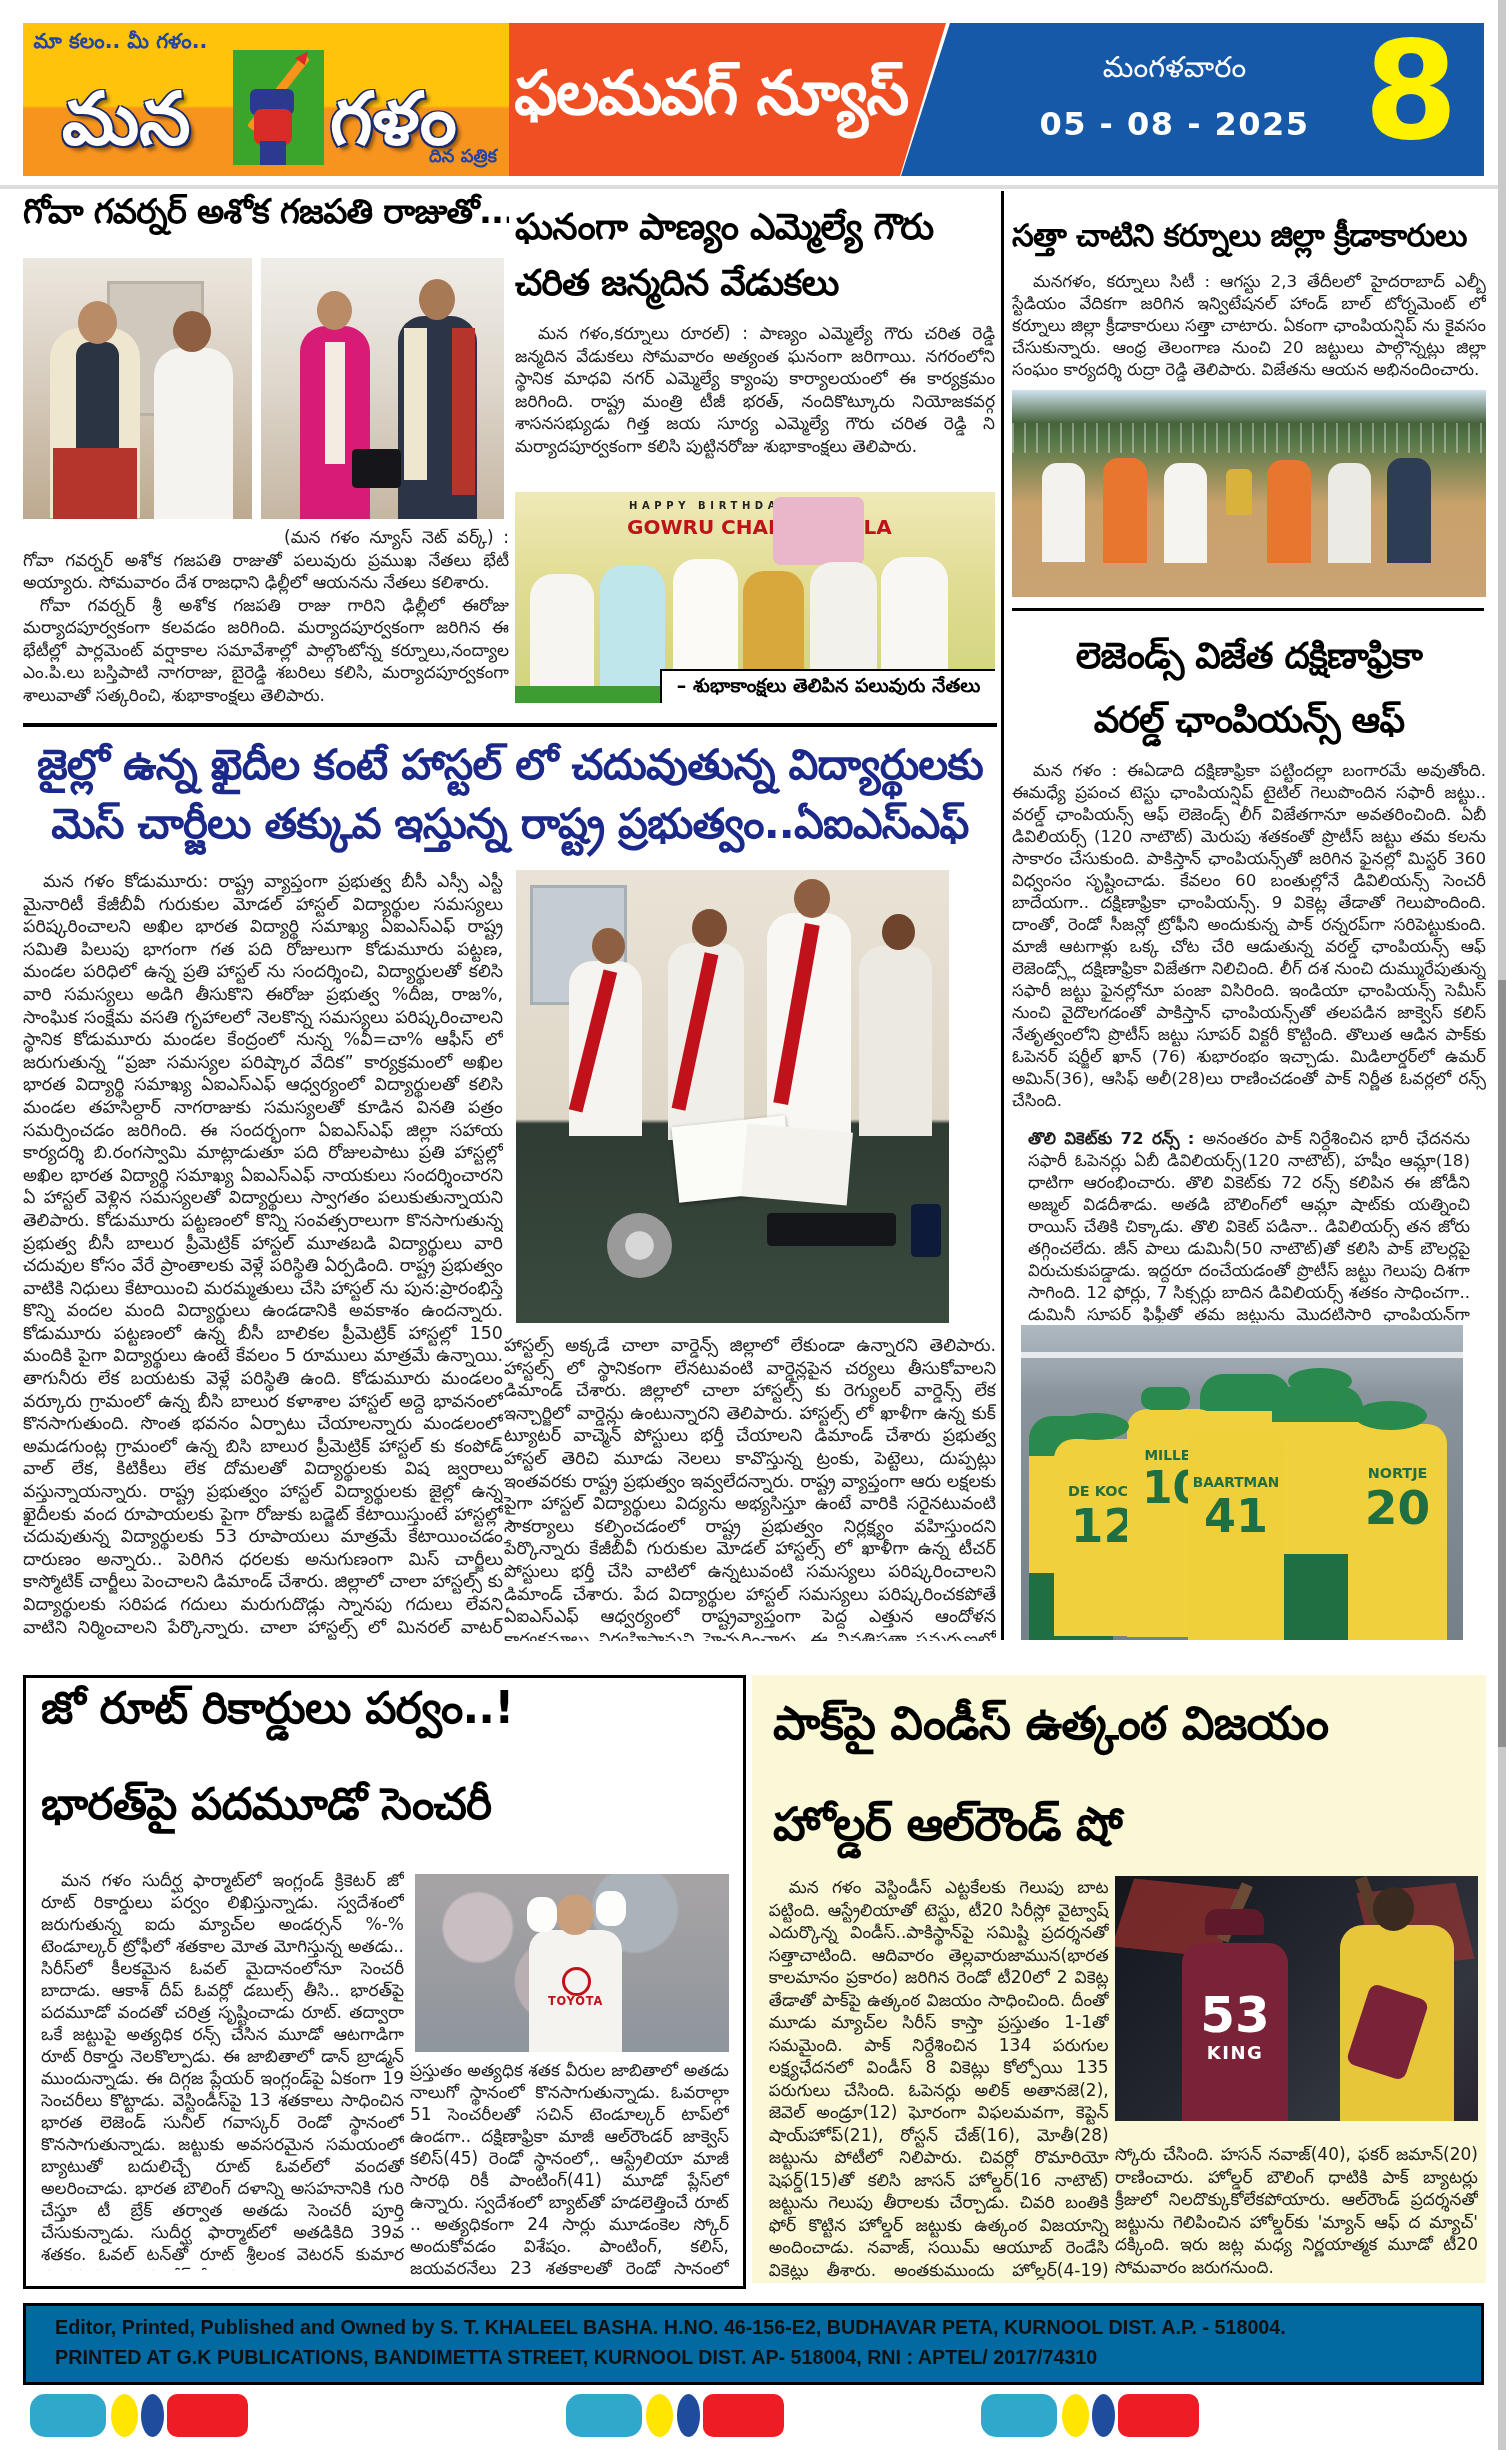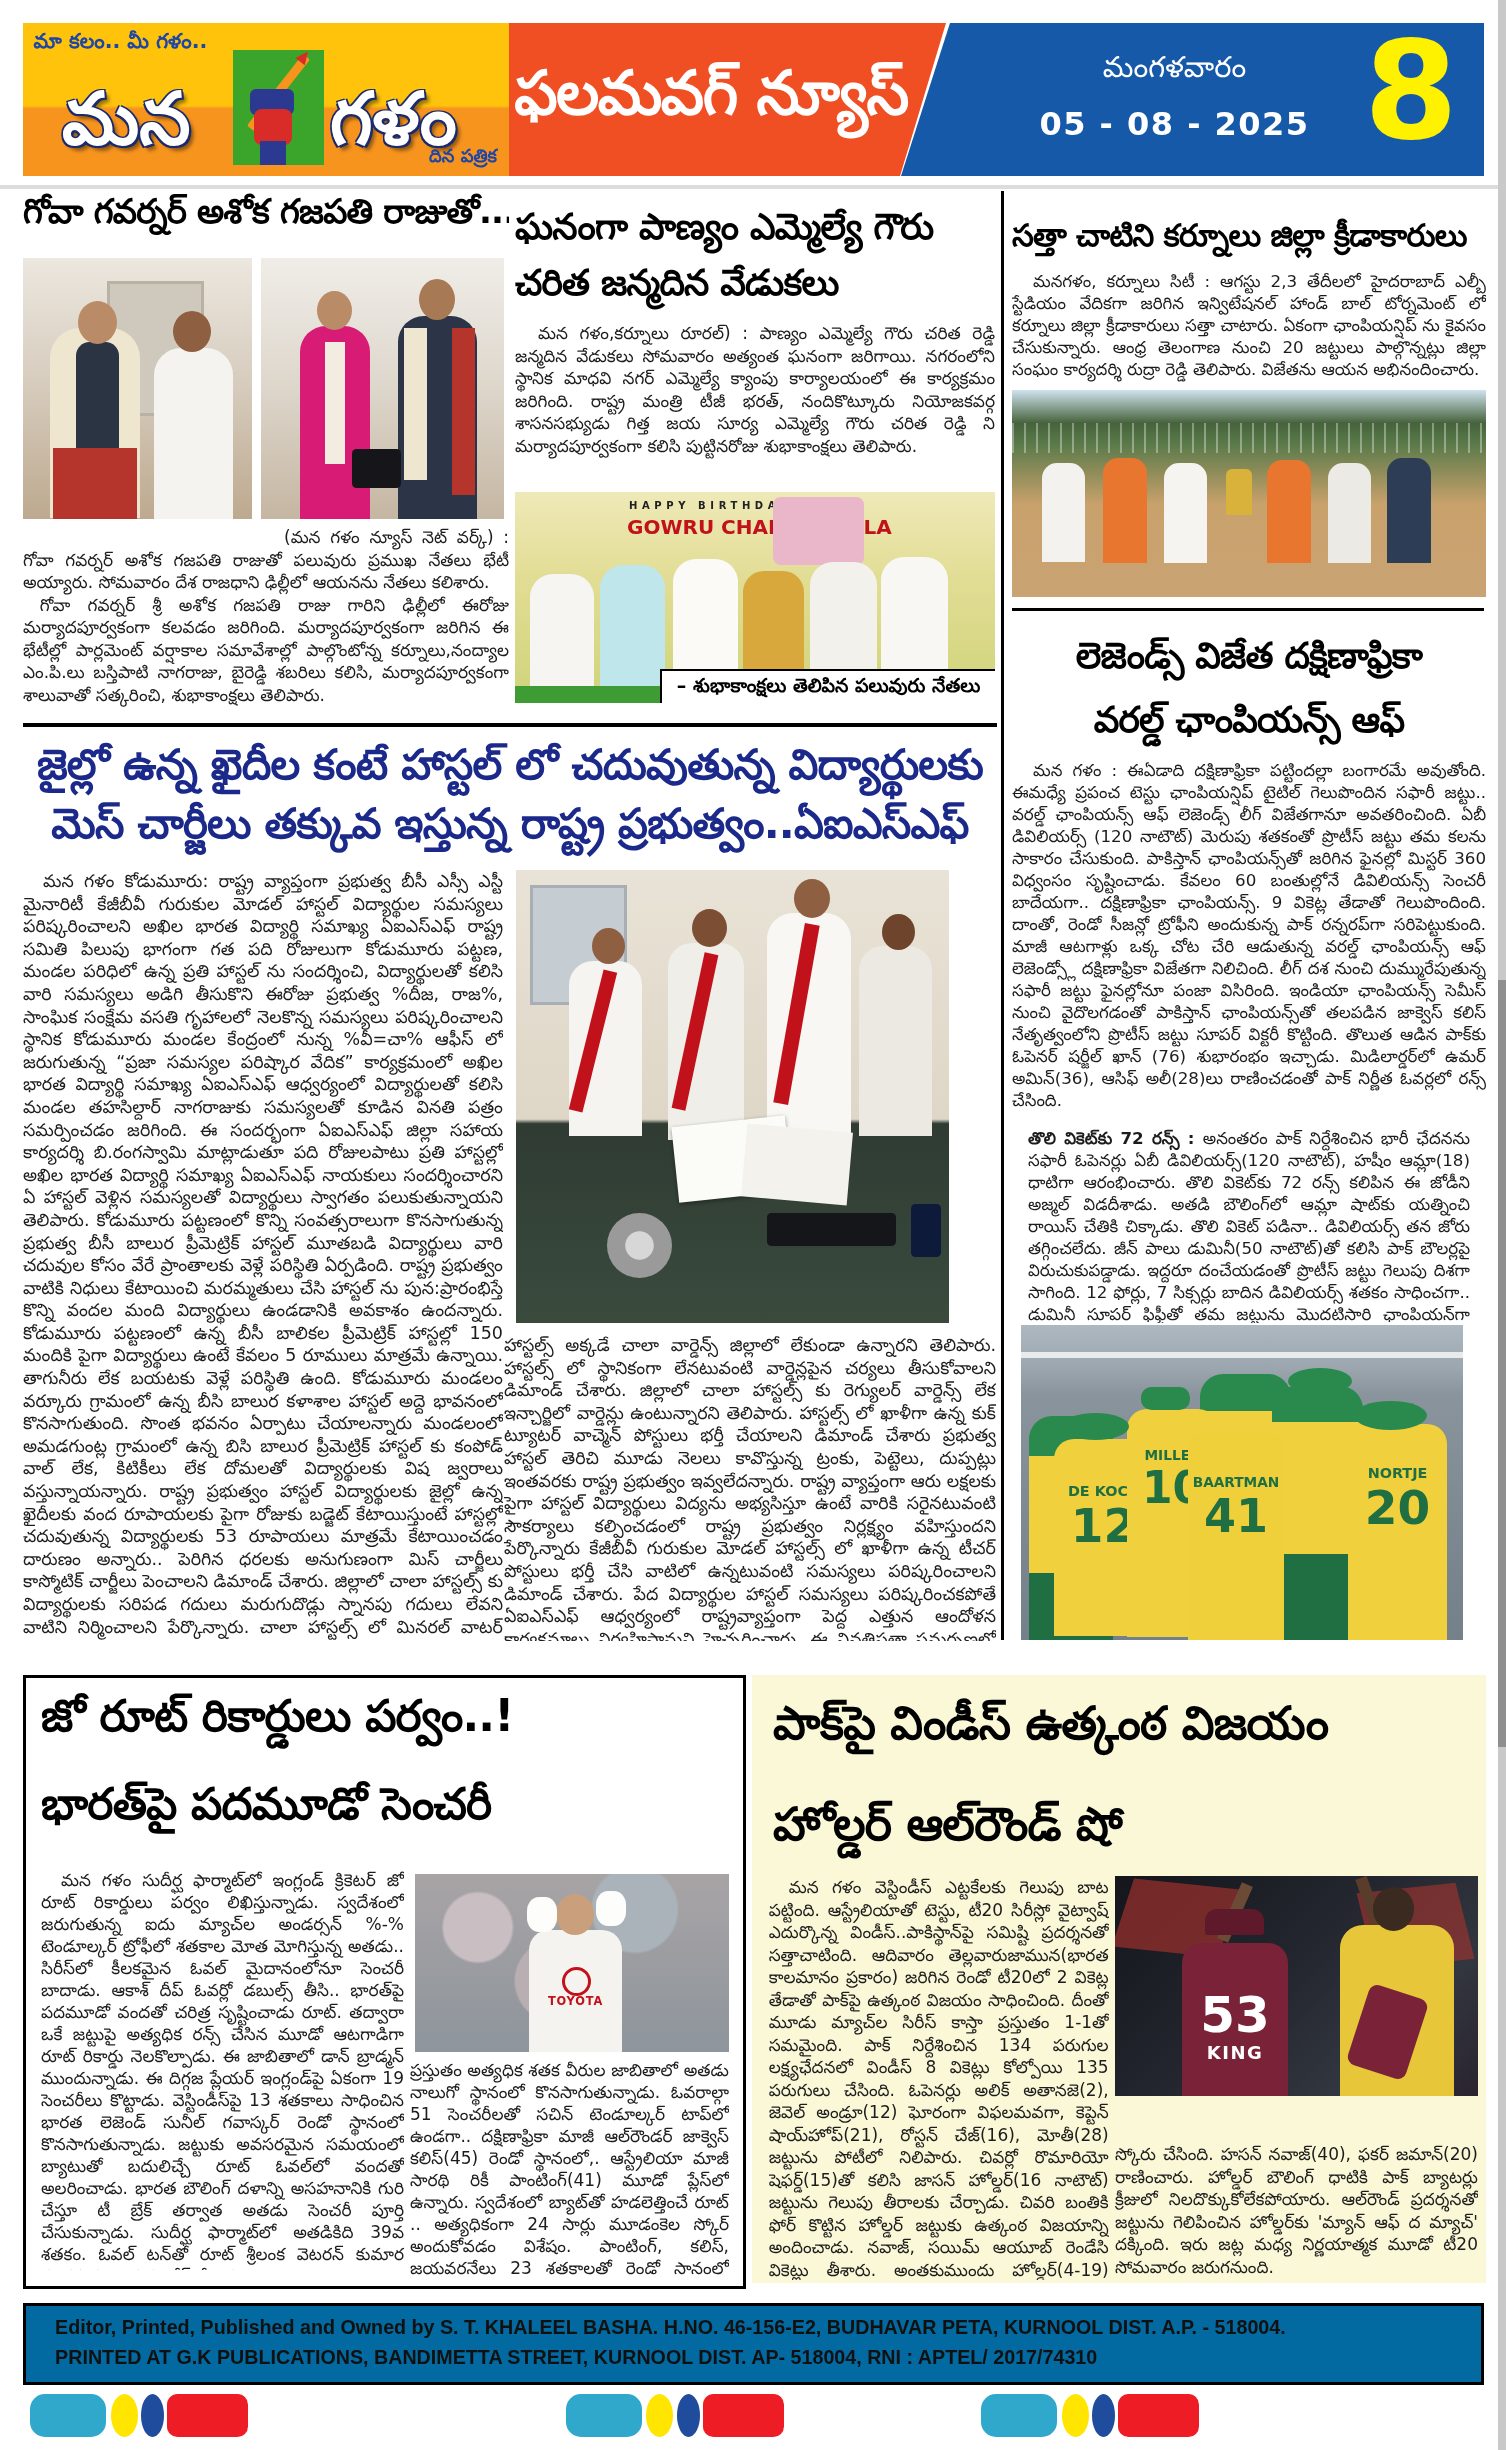--- a/index.html
+++ b/index.html
@@ -189,21 +189,21 @@
       <div style="margin-top:41px;font-size:14.4px;">NORTJE</div>
       <div style="font-size:47px;line-height:53px;">20</div>
     </div>
     <div class="shape" style="left:333px;top:76px;width:73px;height:29px;background:#2a8a4d;border-radius:50%;"></div>
     <div class="shape" style="left:41px;top:88px;width:67px;height:27px;background:#2a8a4d;border-radius:50%;"></div>
     <div class="shape" style="left:120px;top:62px;width:49px;height:23px;background:#2a8a4d;border-radius:10.6px;"></div>
     <div class="shape" style="left:190px;top:23px;width:91px;height:46px;background:transparent;border-bottom:0;"></div>
   </div>
 
   <div class="abs" style="left:23px;top:1675px;width:717px;height:608px;border:3px solid #000;background:#ffffff;">
-    <div class="hl" style="position:absolute;left:15px;top:12px;font-size:44px;letter-spacing:-0.8px;">జో రూట్ రికార్డులు పర్వం..!</div>
+    <div class="hl" style="position:absolute;left:15px;top:4px;font-size:44px;letter-spacing:-0.8px;">జో రూట్ రికార్డులు పర్వం..!</div>
     <div class="hl" style="position:absolute;left:15px;top:100px;font-size:44px;letter-spacing:-0.8px;">భారత్‌పై పదమూడో సెంచరీ</div>
 
     <div class="abs clip body-txt just" style="left:15px;top:191px;width:363px;height:401px;text-indent:20px;font-size:17px;line-height:22px;">మన గళం సుదీర్ఘ ఫార్మాట్‌లో ఇంగ్లండ్ క్రికెటర్ జో రూట్ రికార్డులు పర్వం లిఖిస్తున్నాడు. స్వదేశంలో జరుగుతున్న ఐదు మ్యాచ్‌ల అండర్సన్ %-% టెండూల్కర్ ట్రోఫీలో శతకాల మోత మోగిస్తున్న అతడు.. సిరీస్‌లో కీలకమైన ఓవల్ మైదానంలోనూ సెంచరీ బాదాడు. ఆకాశ్ దీప్ ఓవర్లో డబుల్స్ తీసి.. భారత్‌పై పదమూడో వందతో చరిత్ర సృష్టించాడు రూట్. తద్వారా ఒకే జట్టుపై అత్యధిక రన్స్ చేసిన మూడో ఆటగాడిగా రూట్ రికార్డు నెలకొల్పాడు. ఈ జాబితాలో డాన్ బ్రాడ్మన్ ముందున్నాడు. ఈ దిగ్గజ ప్లేయర్ ఇంగ్లండ్‌పై ఏకంగా 19 సెంచరీలు కొట్టాడు. వెస్టిండీస్‌పై 13 శతకాలు సాధించిన భారత లెజెండ్ సునీల్ గవాస్కర్ రెండో స్థానంలో కొనసాగుతున్నాడు. జట్టుకు అవసరమైన సమయంలో బ్యాటుతో బదులిచ్చే రూట్ ఓవల్‌లో వందతో అలరించాడు. భారత బౌలింగ్ దళాన్ని అసహనానికి గురి చేస్తూ టీ బ్రేక్ తర్వాత అతడు సెంచరీ పూర్తి చేసుకున్నాడు. సుదీర్ఘ ఫార్మాట్‌లో అతడికిది 39వ శతకం. ఓవల్ టన్‌తో రూట్ శ్రీలంక వెటరన్ కుమార సంగక్కర రికార్డును బ్రేక్ చేశాడు.</div>
 
     <div class="photo" style="left:389px;top:196px;width:314px;height:178px;background:radial-gradient(circle at 20% 30%,#c9bfc2 0 12%,transparent 13%),radial-gradient(circle at 70% 20%,#aab3ba 0 16%,transparent 17%),radial-gradient(circle at 45% 60%,#b9aeb2 0 20%,transparent 21%),linear-gradient(180deg,#a8a4a6 0%,#8e959c 100%);">
       <div class="shape" style="left:114px;top:56px;width:93px;height:122px;background:#f4f3ef;border-radius:20px 20px 0 0;"></div>
       <div class="shape" style="left:141px;top:20px;width:38px;height:41px;background:#caa07c;border-radius:50%;"></div>
       <div class="shape" style="left:112px;top:23px;width:30px;height:35px;background:#fdfdfb;border-radius:40%;"></div>
       <div class="shape" style="left:181px;top:16.7px;width:30px;height:35px;background:#fdfdfb;border-radius:40%;"></div>
       <div class="shape" style="left:147px;top:93px;width:23px;height:23px;border:3.8px solid #c1121c;border-radius:50%;"></div>
@@ -212,21 +212,21 @@
 
     <div class="abs clip body-txt just" style="left:384px;top:381px;width:319px;height:216px;font-size:17px;line-height:22px;">ప్రస్తుతం అత్యధిక శతక వీరుల జాబితాలో అతడు నాలుగో స్థానంలో కొనసాగుతున్నాడు. ఓవరాల్గా 51 సెంచరీలతో సచిన్ టెండూల్కర్ టాప్‌లో ఉండగా.. దక్షిణాఫ్రికా మాజీ ఆల్‌రౌండర్ జాక్వెస్ కలిస్(45) రెండో స్థానంలో,. ఆస్ట్రేలియా మాజీ సారథి రికీ పాంటింగ్(41) మూడో ప్లేస్‌లో ఉన్నారు. స్వదేశంలో బ్యాట్‌తో హడలెత్తించే రూట్ .. అత్యధికంగా 24 సార్లు మూడంకెల స్కోర్ అందుకోవడం విశేషం. పాంటింగ్, కలిస్, జయవర్దనేలు 23 శతకాలతో రెండో స్థానంలో కొనసాగుతున్నారు.</div>
   </div>
 
   <div class="abs" style="left:752px;top:1675px;width:734px;height:608px;background:#FBF8D8;">
     <div class="hl" style="position:absolute;left:21px;top:21px;font-size:46px;letter-spacing:-0.8px;">పాక్‌పై విండీస్ ఉత్కంఠ విజయం</div>
     <div class="hl" style="position:absolute;left:21px;top:122px;font-size:46px;letter-spacing:-0.8px;">హోల్డర్ ఆల్‌రౌండ్ షో</div>
 
     <div class="abs clip body-txt just" style="left:16.7px;top:201px;width:340px;height:404px;text-indent:20px;font-size:17px;line-height:22.5px;">మన గళం వెస్టిండీస్ ఎట్టకేలకు గెలుపు బాట పట్టింది. ఆస్ట్రేలియాతో టెస్టు, టీ20 సిరీస్లో వైట్వాష్ ఎదుర్కొన్న విండీస్..పాకిస్థాన్‌పై సమిష్టి ప్రదర్శనతో సత్తాచాటింది. ఆదివారం తెల్లవారుజామున(భారత కాలమానం ప్రకారం) జరిగిన రెండో టీ20లో 2 వికెట్ల తేడాతో పాక్‌పై ఉత్కంఠ విజయం సాధించింది. దీంతో మూడు మ్యాచ్‌ల సిరీస్ కాస్తా ప్రస్తుతం 1-1తో సమమైంది. పాక్ నిర్దేశించిన 134 పరుగుల లక్ష్యఛేదనలో విండీస్ 8 వికెట్లు కోల్పోయి 135 పరుగులు చేసింది. ఓపెనర్లు అలిక్ అతానజె(2), జెవెల్ అండ్రూ(12) ఘోరంగా విఫలమవగా, కెప్టెన్ షాయ్‌హోప్(21), రోస్టన్ చేజ్(16), మోతీ(28) జట్టును పోటీలో నిలిపారు. చివర్లో రొమారియో షెఫర్డ్(15)తో కలిసి జాసన్ హోల్డర్(16 నాటౌట్) జట్టును గెలుపు తీరాలకు చేర్చాడు. చివరి బంతికి ఫోర్ కొట్టిన హోల్డర్ జట్టుకు ఉత్కంఠ విజయాన్ని అందించాడు. నవాజ్, సయిమ్ ఆయూబ్ రెండేసి వికెట్లు తీశారు. అంతకుముందు హోల్డర్(4-19) ధాటికి పాక్ నిర్ణీత 20 ఓవర్లలో 133-9</div>
 
-    <div class="photo" style="left:363px;top:201px;width:363px;height:220px;background:linear-gradient(135deg,#14161c 0%,#23262e 45%,#32363e 75%,#2a2430 100%);">
+    <div class="photo" style="left:363px;top:201px;width:363px;height:245px;background:linear-gradient(135deg,#14161c 0%,#23262e 45%,#32363e 75%,#2a2430 100%);">
       <div class="shape" style="left:7.6px;top:7.6px;width:106px;height:68px;background:#a8332e;opacity:.65;transform:skew(-18deg,6deg);"></div>
       <div class="shape" style="left:251px;top:12px;width:99px;height:76px;background:#a8332e;opacity:.6;transform:skew(14deg,-6deg);"></div>
       <div class="shape" style="left:114px;top:6px;width:12px;height:61px;background:#6b4a36;transform:rotate(24deg);"></div>
       <div class="shape" style="left:251px;top:0px;width:12px;height:65px;background:#5a3c2b;transform:rotate(-20deg);"></div>
       <div class="jersey" style="left:67px;top:67px;width:106px;height:190px;background:#7a2338;border-radius:20px 20px 0 0;">
         <div style="margin-top:46px;font-size:50px;line-height:53px;">53</div>
         <div style="font-size:18px;letter-spacing:1.5px;">KING</div>
       </div>
       <div class="shape" style="left:90px;top:33px;width:59px;height:26px;background:#5e1a2b;border-radius:12px 12px 3px 3px;"></div>
       <div class="shape" style="left:225px;top:49px;width:114px;height:210px;background:#e8c63a;border-radius:23px 23px 0 0;"></div>

